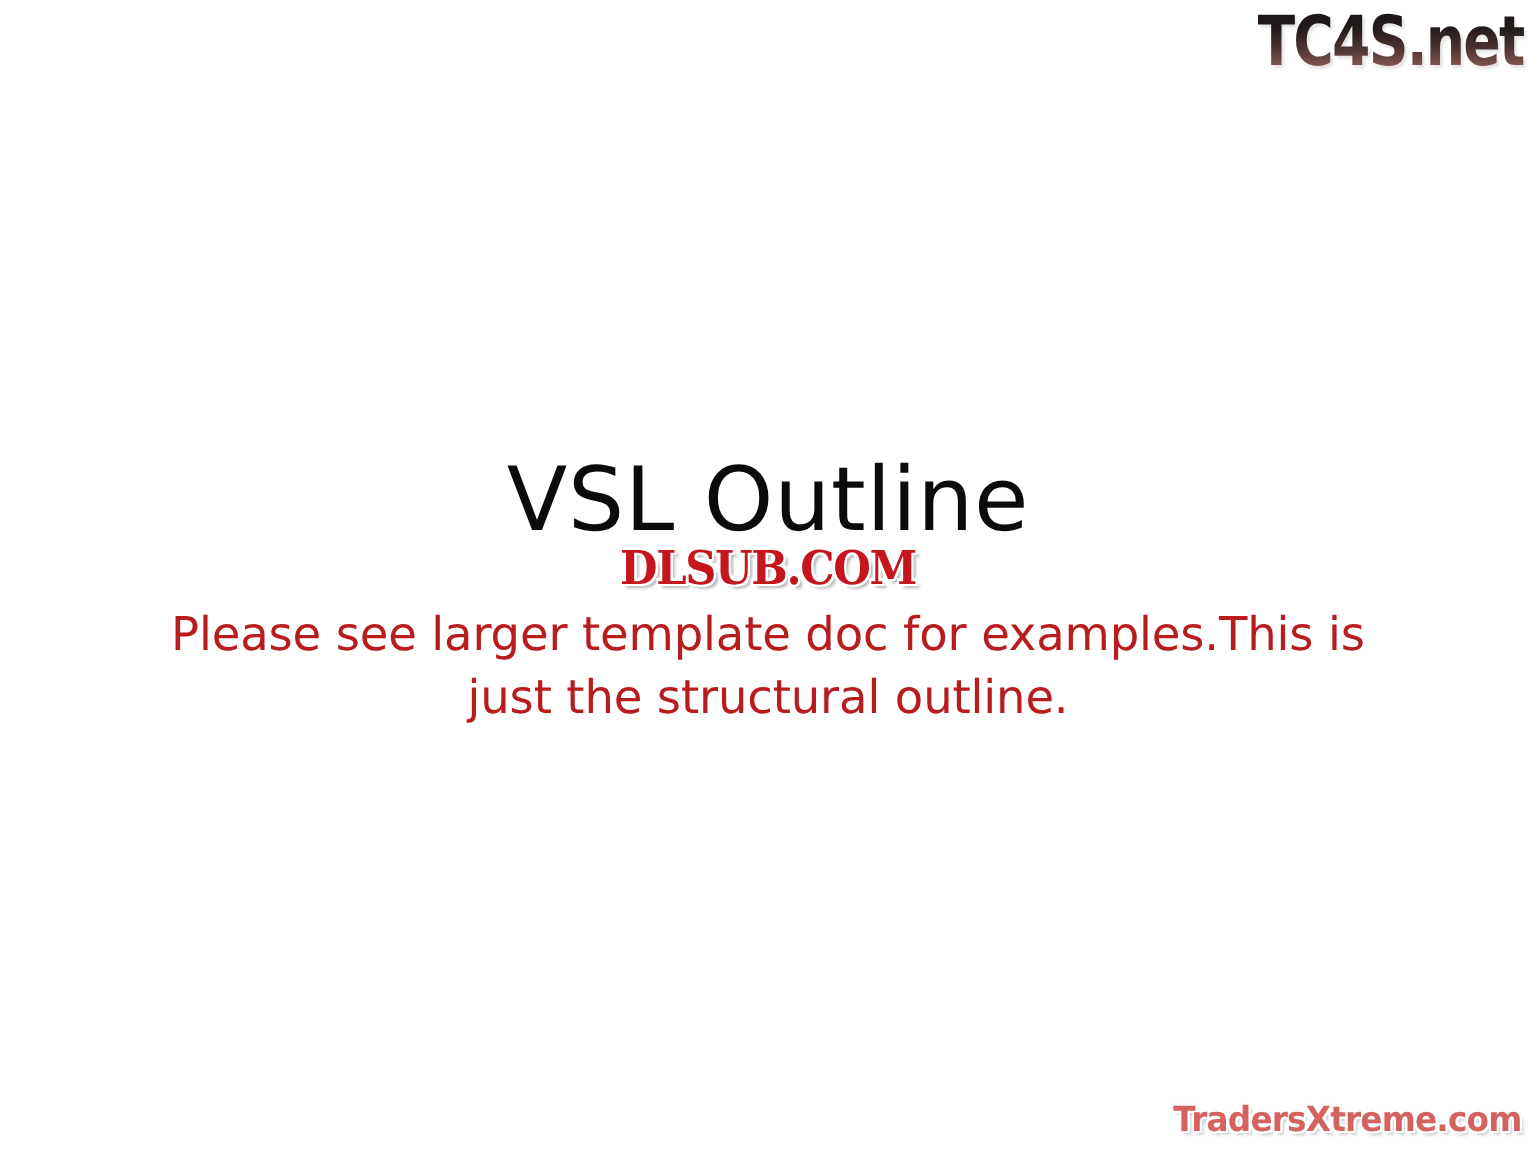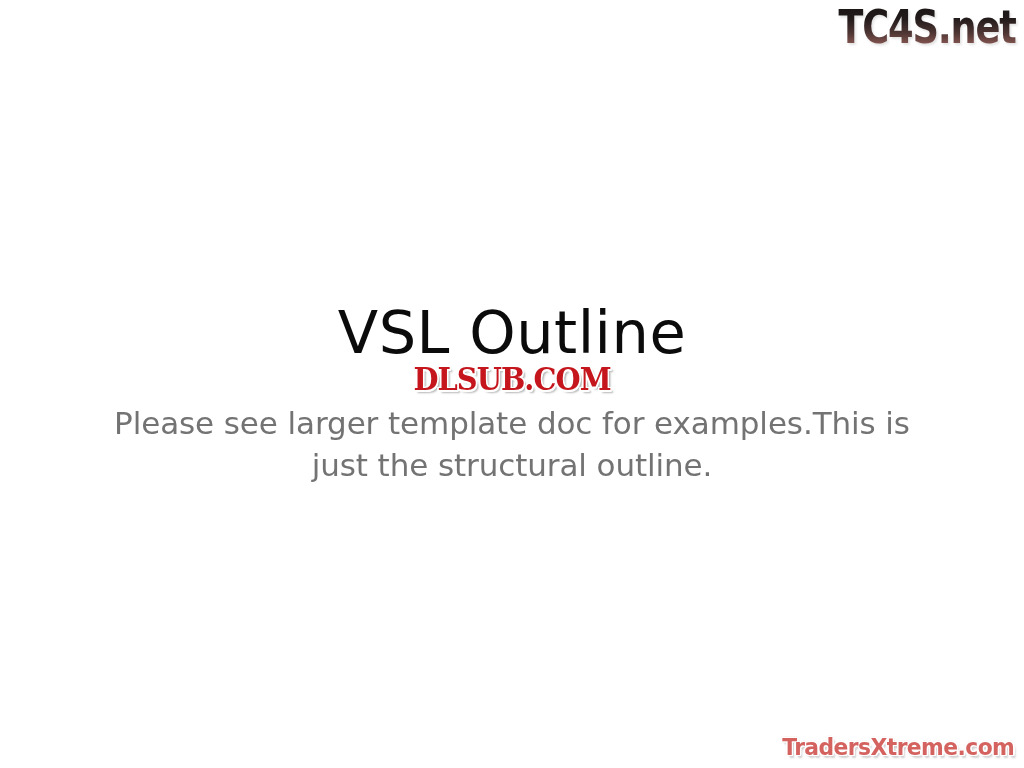--- a/index.html
+++ b/index.html
@@ -49,21 +49,21 @@
     position: absolute;
     left: 92px;
     top: 402px;
     width: 840px;
     text-align: center;
     font-family: "DejaVu Sans", sans-serif;
     font-weight: 400;
     font-size: 31px;
     line-height: 42px;
     letter-spacing: -0.1px;
-    color: #737373;
+    color: #b91c1c;
   }
 
   
 
   
   #watermark-tc4s {
     position: absolute;
     right: 8px;
     top: 2px;
     font-family: "DejaVu Sans", sans-serif;

